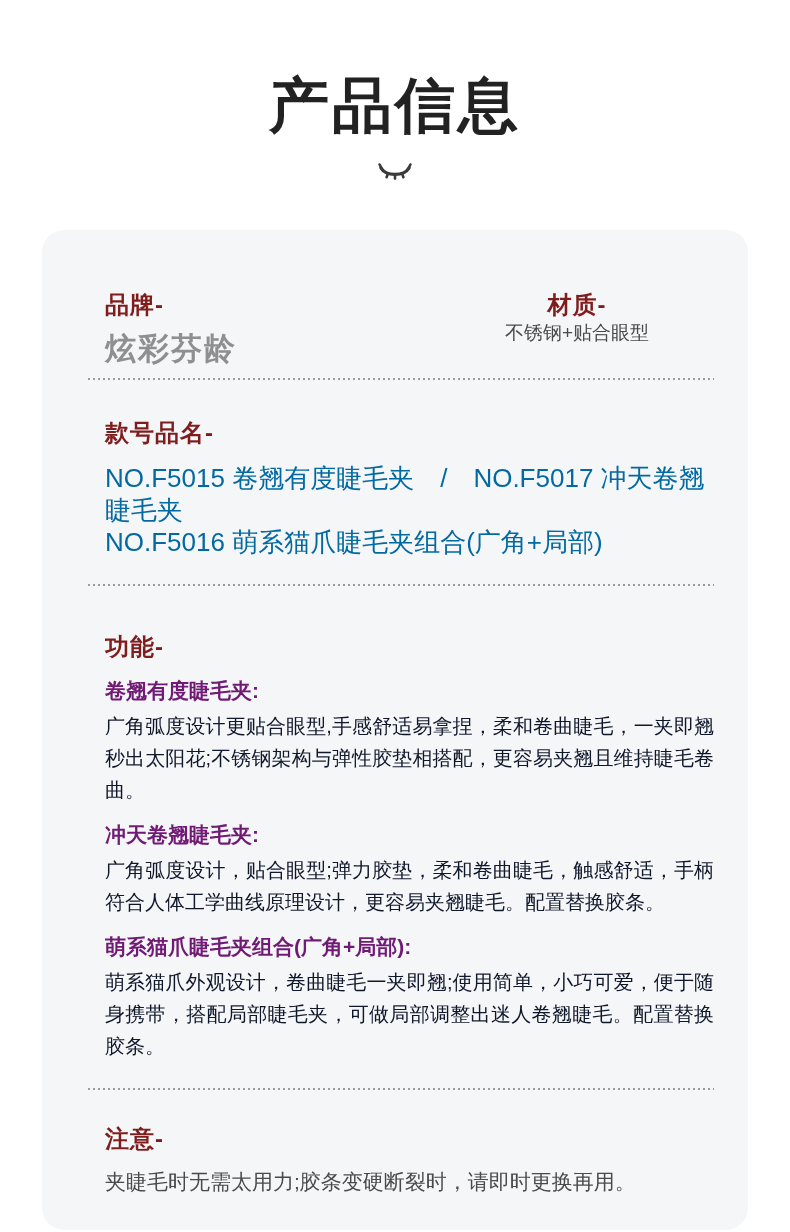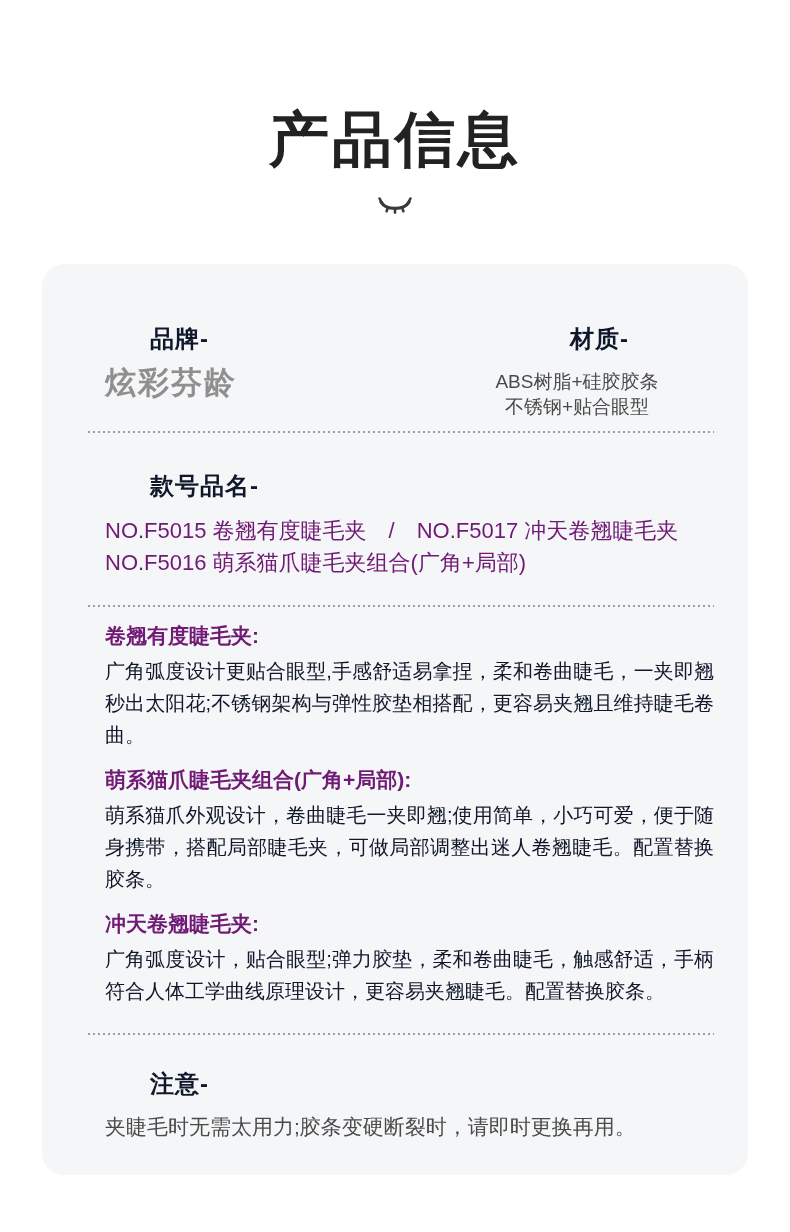--- a/index.html
+++ b/index.html
@@ -10,21 +10,21 @@
   }
   .page {
     width: 790px;
     height: 1232px;
     background: #ffffff;
     overflow: hidden;
   }
   
   .header {
     text-align: center;
-    padding-top: 104px;
+    padding-top: 70px;
   }
   .page-title {
     font-size: 60px;
     font-weight: 800;
     letter-spacing: 3px;
     color: #222222;
     line-height: 72px;
   }
   .eyelash-icon-wrap {
     margin-top: 20px;
@@ -36,24 +36,23 @@
   .card {
     width: 706px;
     margin: 46px auto 0 auto;
     background: #f5f6f8;
     border-radius: 22px;
     padding: 60px 34px 34px 63px;
   }
   .section-label {
     font-size: 24px;
     font-weight: 700;
-    color: #0f172a;
+    color: #7f1d1d;
     letter-spacing: 1px;
     line-height: 30px;
-    margin-left: 45px;
   }
   .top-row { display: flex; }
   .brand-col { width: 335px; flex: none; }
   .material-col { flex: 1; text-align: center; }
   .brand-name {
     margin-top: 12px;
     font-size: 31px;
     font-weight: 700;
     letter-spacing: 2px;
     color: #8f8f8f;
@@ -69,22 +68,22 @@
     height: 2px;
     margin-left: -17px;
     width: calc(100% + 17px);
     background: repeating-linear-gradient(to right, #9c9c9c 0 2px, transparent 2px 5px);
   }
   .sep-1 { margin-top: 12px; }
   .sep-2 { margin-top: 26px; }
   .sep-3 { margin-top: 26px; }
   .models-label { margin-top: 38px; }
   .model-line {
-    font-size: 22px;
-    color: #701a75;
+    font-size: 26px;
+    color: #0369a1;
     line-height: 32px;
     white-space: pre-wrap;
   }
   .model-line.first { margin-top: 14px; }
   .functions-label { margin-top: 46px; }
   .func-item { margin-top: 15px; }
   .func-heading {
     font-size: 21px;
     font-weight: 700;
     color: #701a75;
@@ -126,50 +125,50 @@
 
   <section class="card">
 
     <div class="top-row">
       <div class="brand-col">
         <div class="section-label">品牌-</div>
         <div class="brand-name">炫彩芬龄</div>
       </div>
       <div class="material-col">
         <div class="section-label">材质-</div>
-        <div class="material-line first">ABS树脂+硅胶胶条</div>
         <div class="material-line">不锈钢+贴合眼型</div>
       </div>
     </div>
 
     <div class="dotted-sep sep-1"></div>
 
     <div>
       <div class="section-label models-label">款号品名-</div>
       <div class="model-line first">NO.F5015 卷翘有度睫毛夹　/　NO.F5017 冲天卷翘睫毛夹</div>
       <div class="model-line">NO.F5016 萌系猫爪睫毛夹组合(广角+局部)</div>
     </div>
 
     <div class="dotted-sep sep-2"></div>
 
     <div>
+      <div class="section-label functions-label">功能-</div>
 
       <div class="func-item">
         <div class="func-heading">卷翘有度睫毛夹:</div>
         <div class="func-body">广角弧度设计更贴合眼型,手感舒适易拿捏，柔和卷曲睫毛，一夹即翘秒出太阳花;不锈钢架构与弹性胶垫相搭配，更容易夹翘且维持睫毛卷曲。</div>
       </div>
 
       <div class="func-item">
-        <div class="func-heading">萌系猫爪睫毛夹组合(广角+局部):</div>
-        <div class="func-body">萌系猫爪外观设计，卷曲睫毛一夹即翘;使用简单，小巧可爱，便于随身携带，搭配局部睫毛夹，可做局部调整出迷人卷翘睫毛。配置替换胶条。</div>
+        <div class="func-heading">冲天卷翘睫毛夹:</div>
+        <div class="func-body">广角弧度设计，贴合眼型;弹力胶垫，柔和卷曲睫毛，触感舒适，手柄符合人体工学曲线原理设计，更容易夹翘睫毛。配置替换胶条。</div>
       </div>
 
       <div class="func-item">
-        <div class="func-heading">冲天卷翘睫毛夹:</div>
-        <div class="func-body">广角弧度设计，贴合眼型;弹力胶垫，柔和卷曲睫毛，触感舒适，手柄符合人体工学曲线原理设计，更容易夹翘睫毛。配置替换胶条。</div>
+        <div class="func-heading">萌系猫爪睫毛夹组合(广角+局部):</div>
+        <div class="func-body">萌系猫爪外观设计，卷曲睫毛一夹即翘;使用简单，小巧可爱，便于随身携带，搭配局部睫毛夹，可做局部调整出迷人卷翘睫毛。配置替换胶条。</div>
       </div>
     </div>
 
     <div class="dotted-sep sep-3"></div>
 
     <div>
       <div class="section-label notice-label">注意-</div>
       <div class="notice-body">夹睫毛时无需太用力;胶条变硬断裂时，请即时更换再用。</div>
     </div>
 

